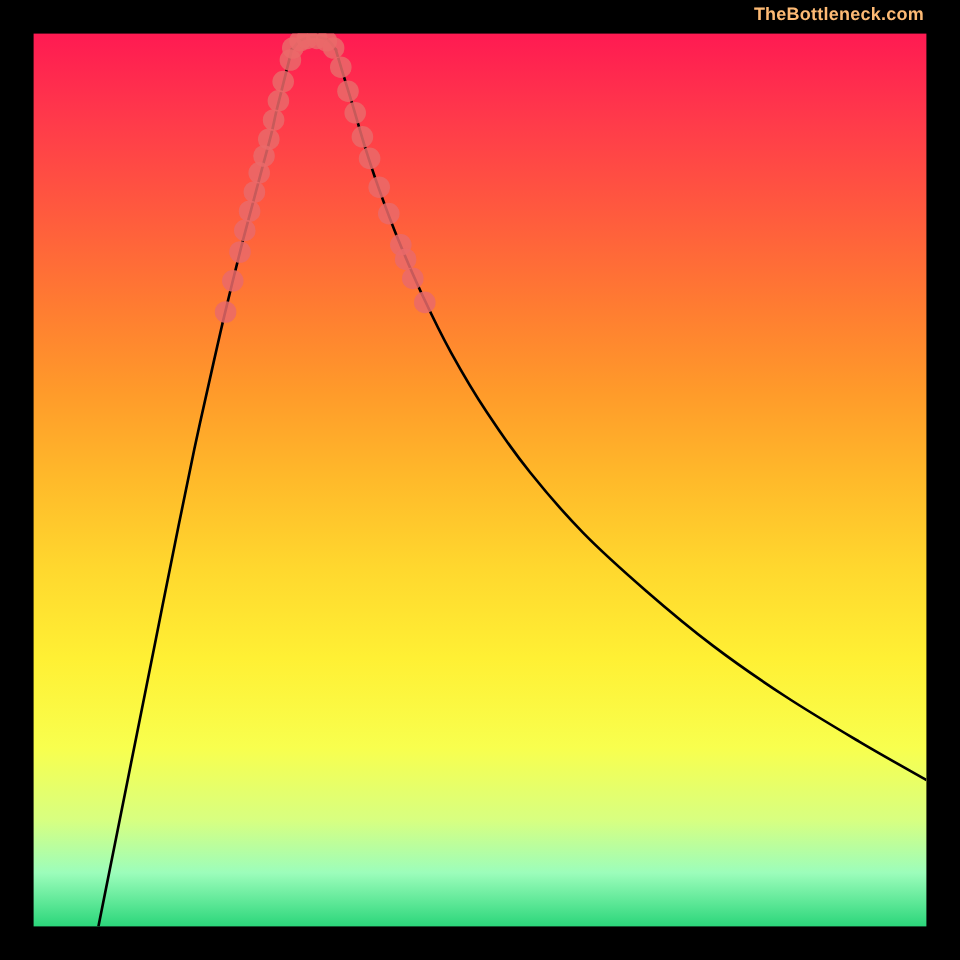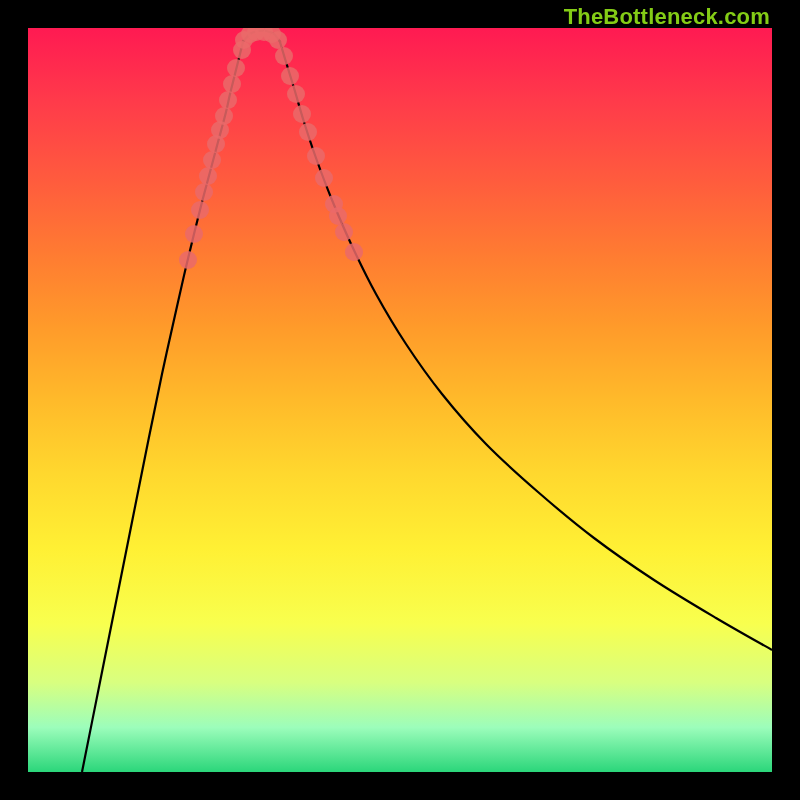--- a/index.html
+++ b/index.html
@@ -36,22 +36,22 @@
       #f8ff4e 80%,
       #d8ff80 88%,
       #9cfdbb 94%,
       #2bd67a 100%
     );
   }
   .watermark {
     position: absolute;
     top: 4px;
     right: 30px;
-    color: #84cc16;
-    font-size: 22px;
+    color: #fdba74;
+    font-size: 15px;
     font-weight: 600;
     letter-spacing: 0.2px;
     user-select: none;
   }
   svg {
     position: absolute;
     inset: 0;
   }
   .curve {
     fill: none;

